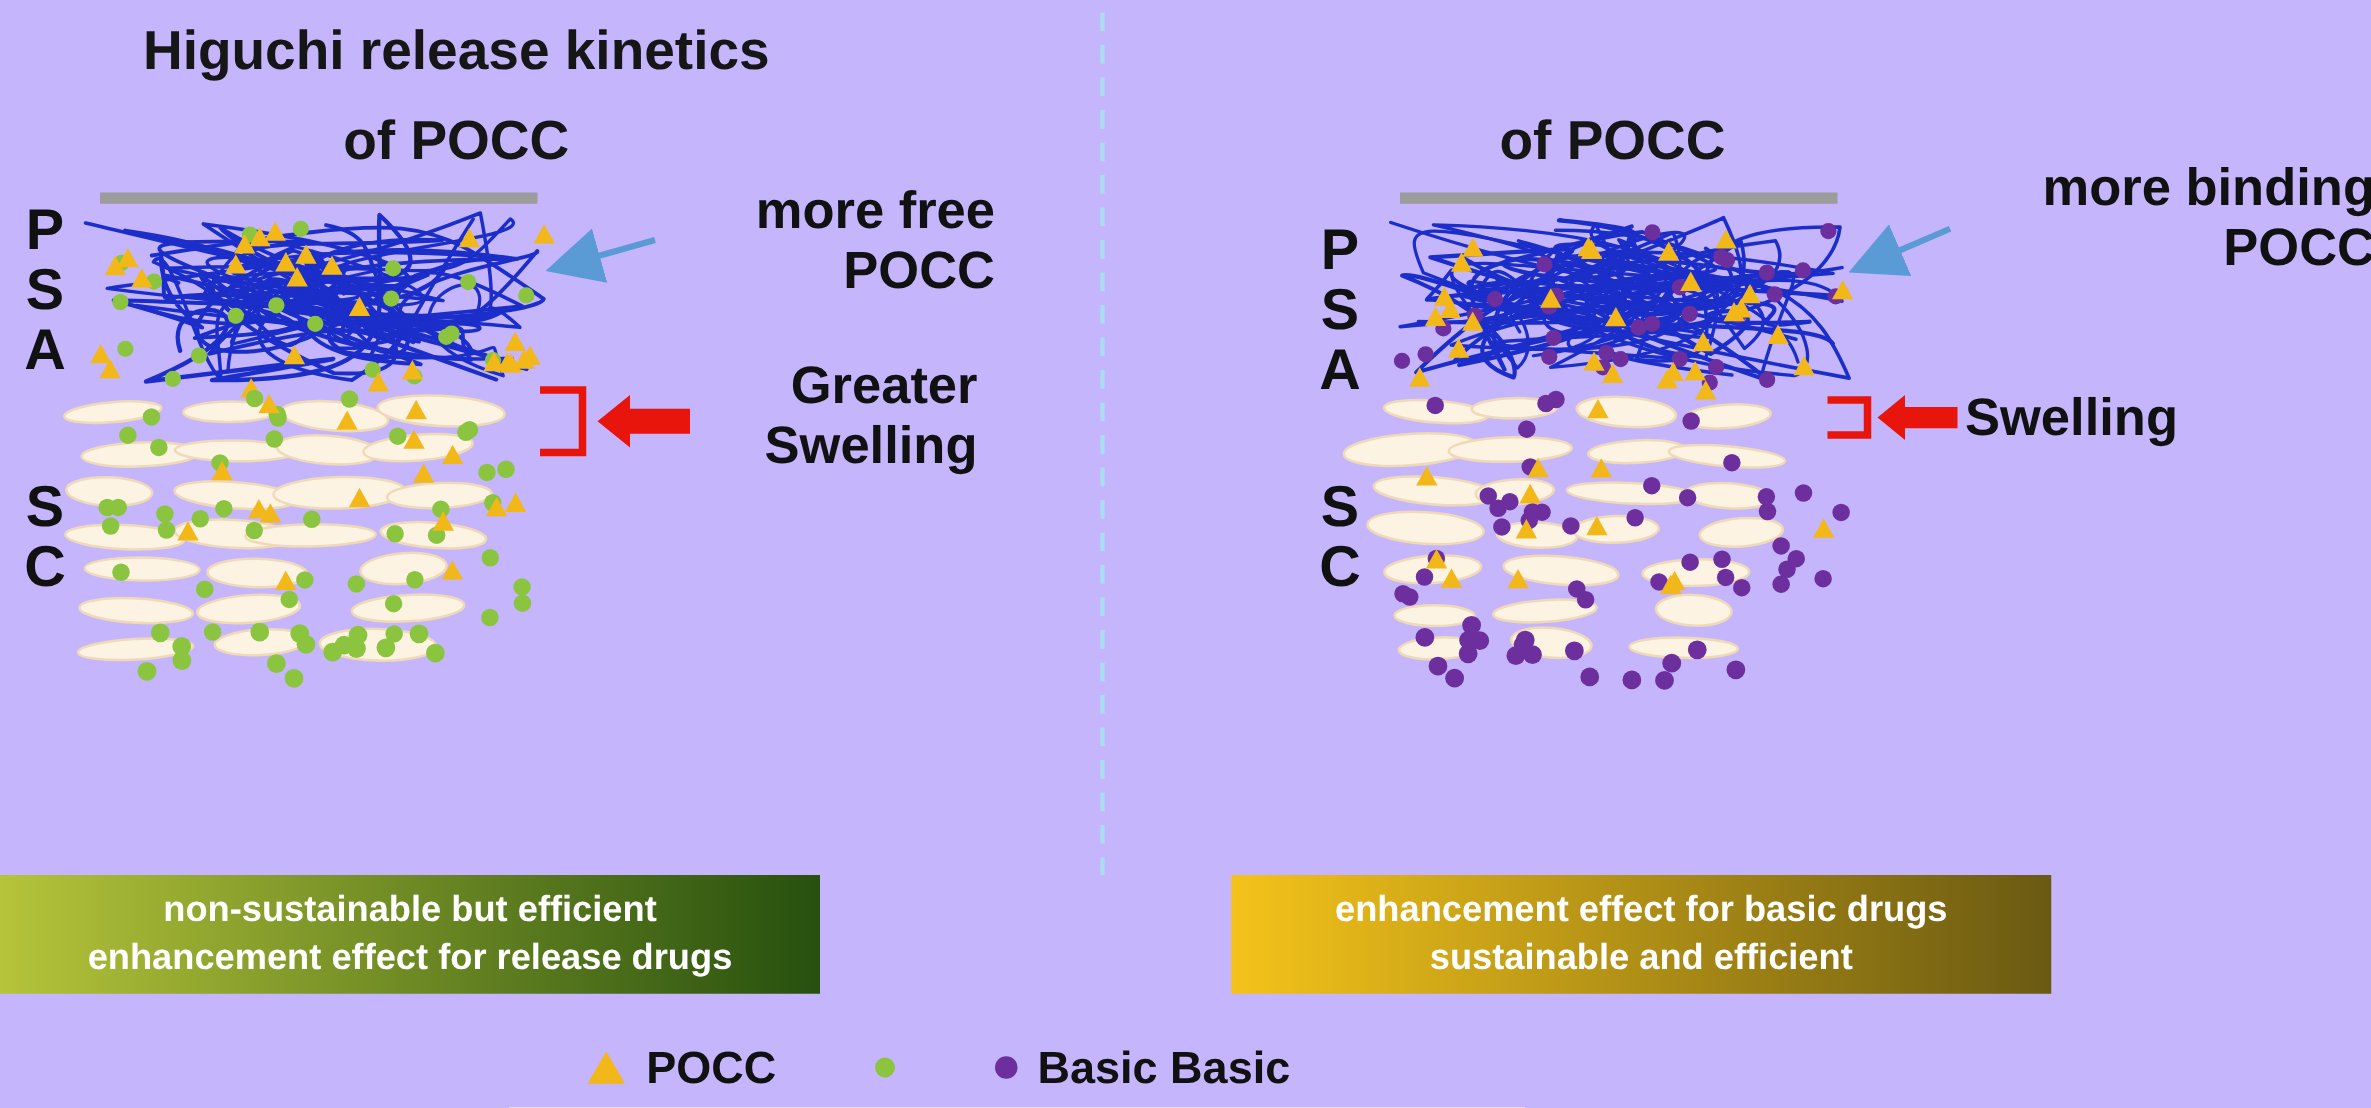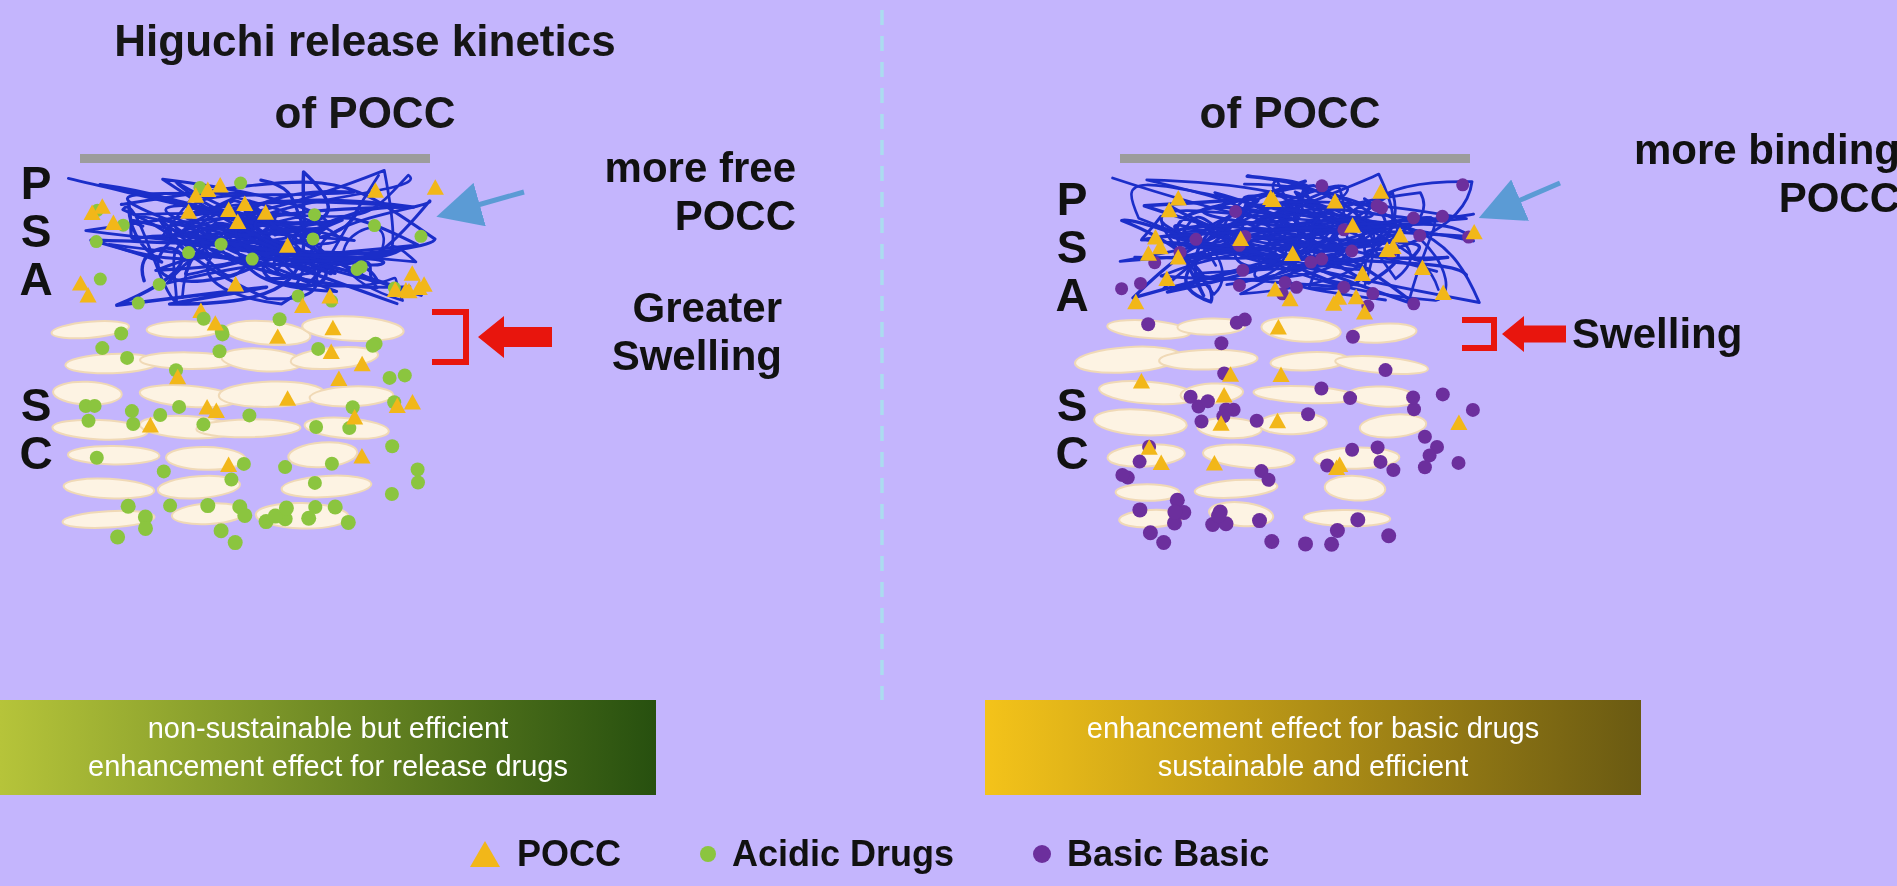--- a/index.html
+++ b/index.html
@@ -8,21 +8,21 @@
   .fig svg.canvas{position:absolute;left:0;top:0;}
   .ttl{position:absolute;font-weight:bold;font-size:44px;text-align:center;
        color:#161616;white-space:nowrap;}
   .stack{position:absolute;font-weight:bold;font-size:46px;line-height:1.04;
          text-align:center;width:48px;color:#111;}
   .stack span{display:block;}
   .callout{position:absolute;font-weight:bold;font-size:42px;line-height:1.15;
            text-align:right;color:#111;}
   .callout.single{text-align:left;}
   .banner{position:absolute;width:656px;height:95px;display:flex;flex-direction:column;
-          justify-content:center;align-items:center;color:#fff;font-weight:normal;
+          justify-content:center;align-items:center;color:#fff;font-weight:bold;
           font-size:29px;line-height:1.28;text-align:center;}
   .legend{position:absolute;left:468px;top:826px;height:56px;display:flex;
           align-items:center;gap:78px;font-weight:bold;font-size:36px;color:#111;}
   .legend-item{display:flex;align-items:center;gap:15px;}
   .legend-item svg{display:block;}
 </style>
 </head>
 <body>
 
 <div class="fig">
@@ -442,21 +442,20 @@
     <div class="legend-item">
       <svg width="34" height="30" viewBox="0 0 34 30">
         <polygon points="17,2 2,28 32,28" fill="#f2b719"></polygon>
       </svg>
       <span>POCC</span>
     </div>
     <div class="legend-item">
       <svg width="18" height="18" viewBox="0 0 18 18">
         <circle cx="9" cy="9" r="8" fill="#8bc53f"></circle>
       </svg>
-      <span>Acidic Drugs</span>
     </div>
     <div class="legend-item">
       <svg width="20" height="20" viewBox="0 0 20 20">
         <circle cx="10" cy="10" r="9" fill="#6c2f9d"></circle>
       </svg>
       <span>Basic Basic</span>
     </div>
   </div>
 
 </div>

